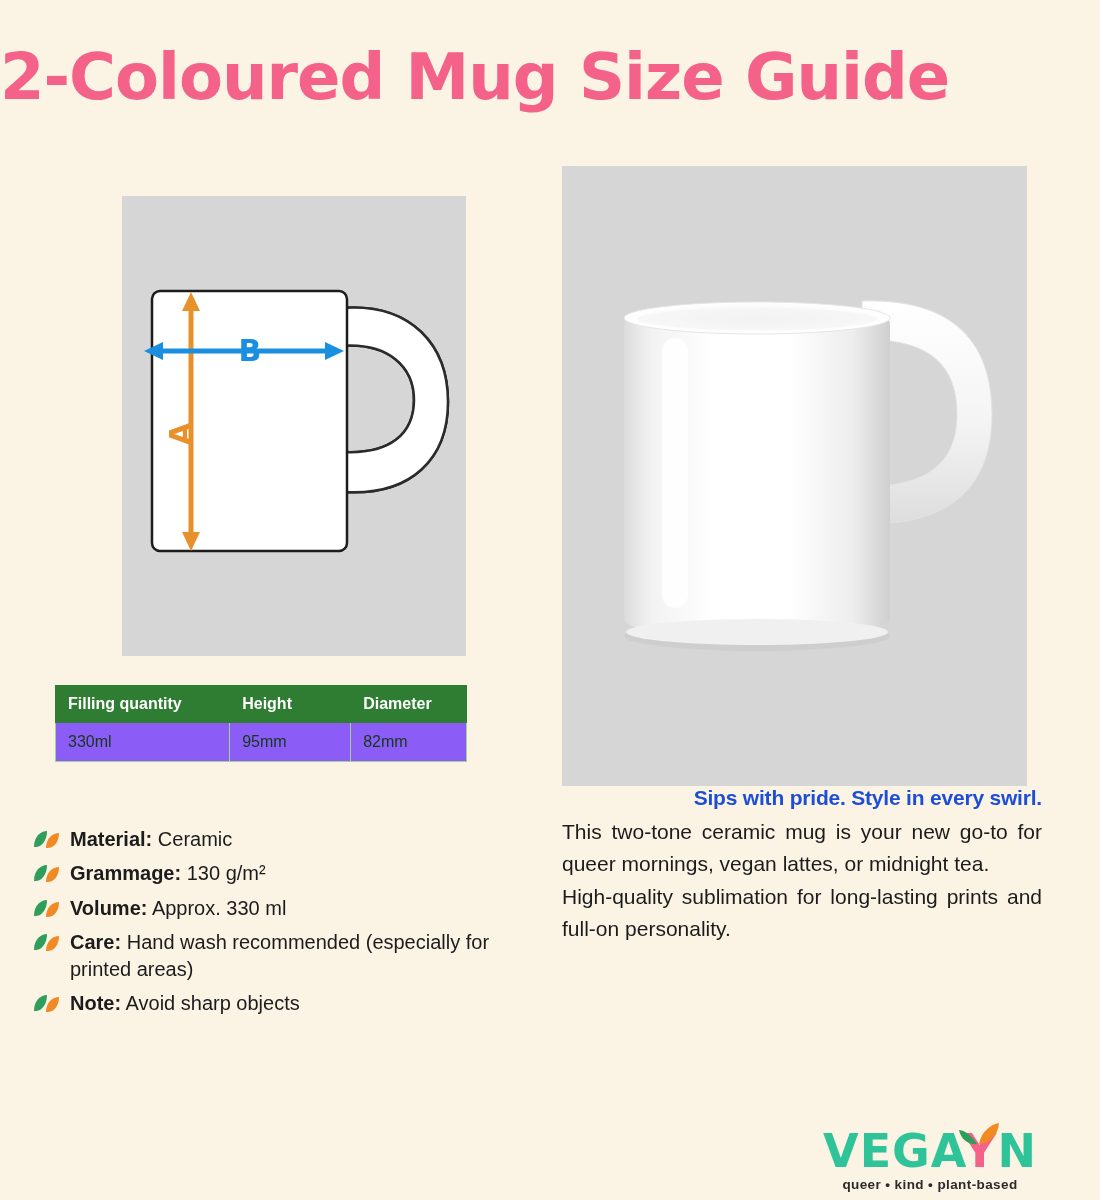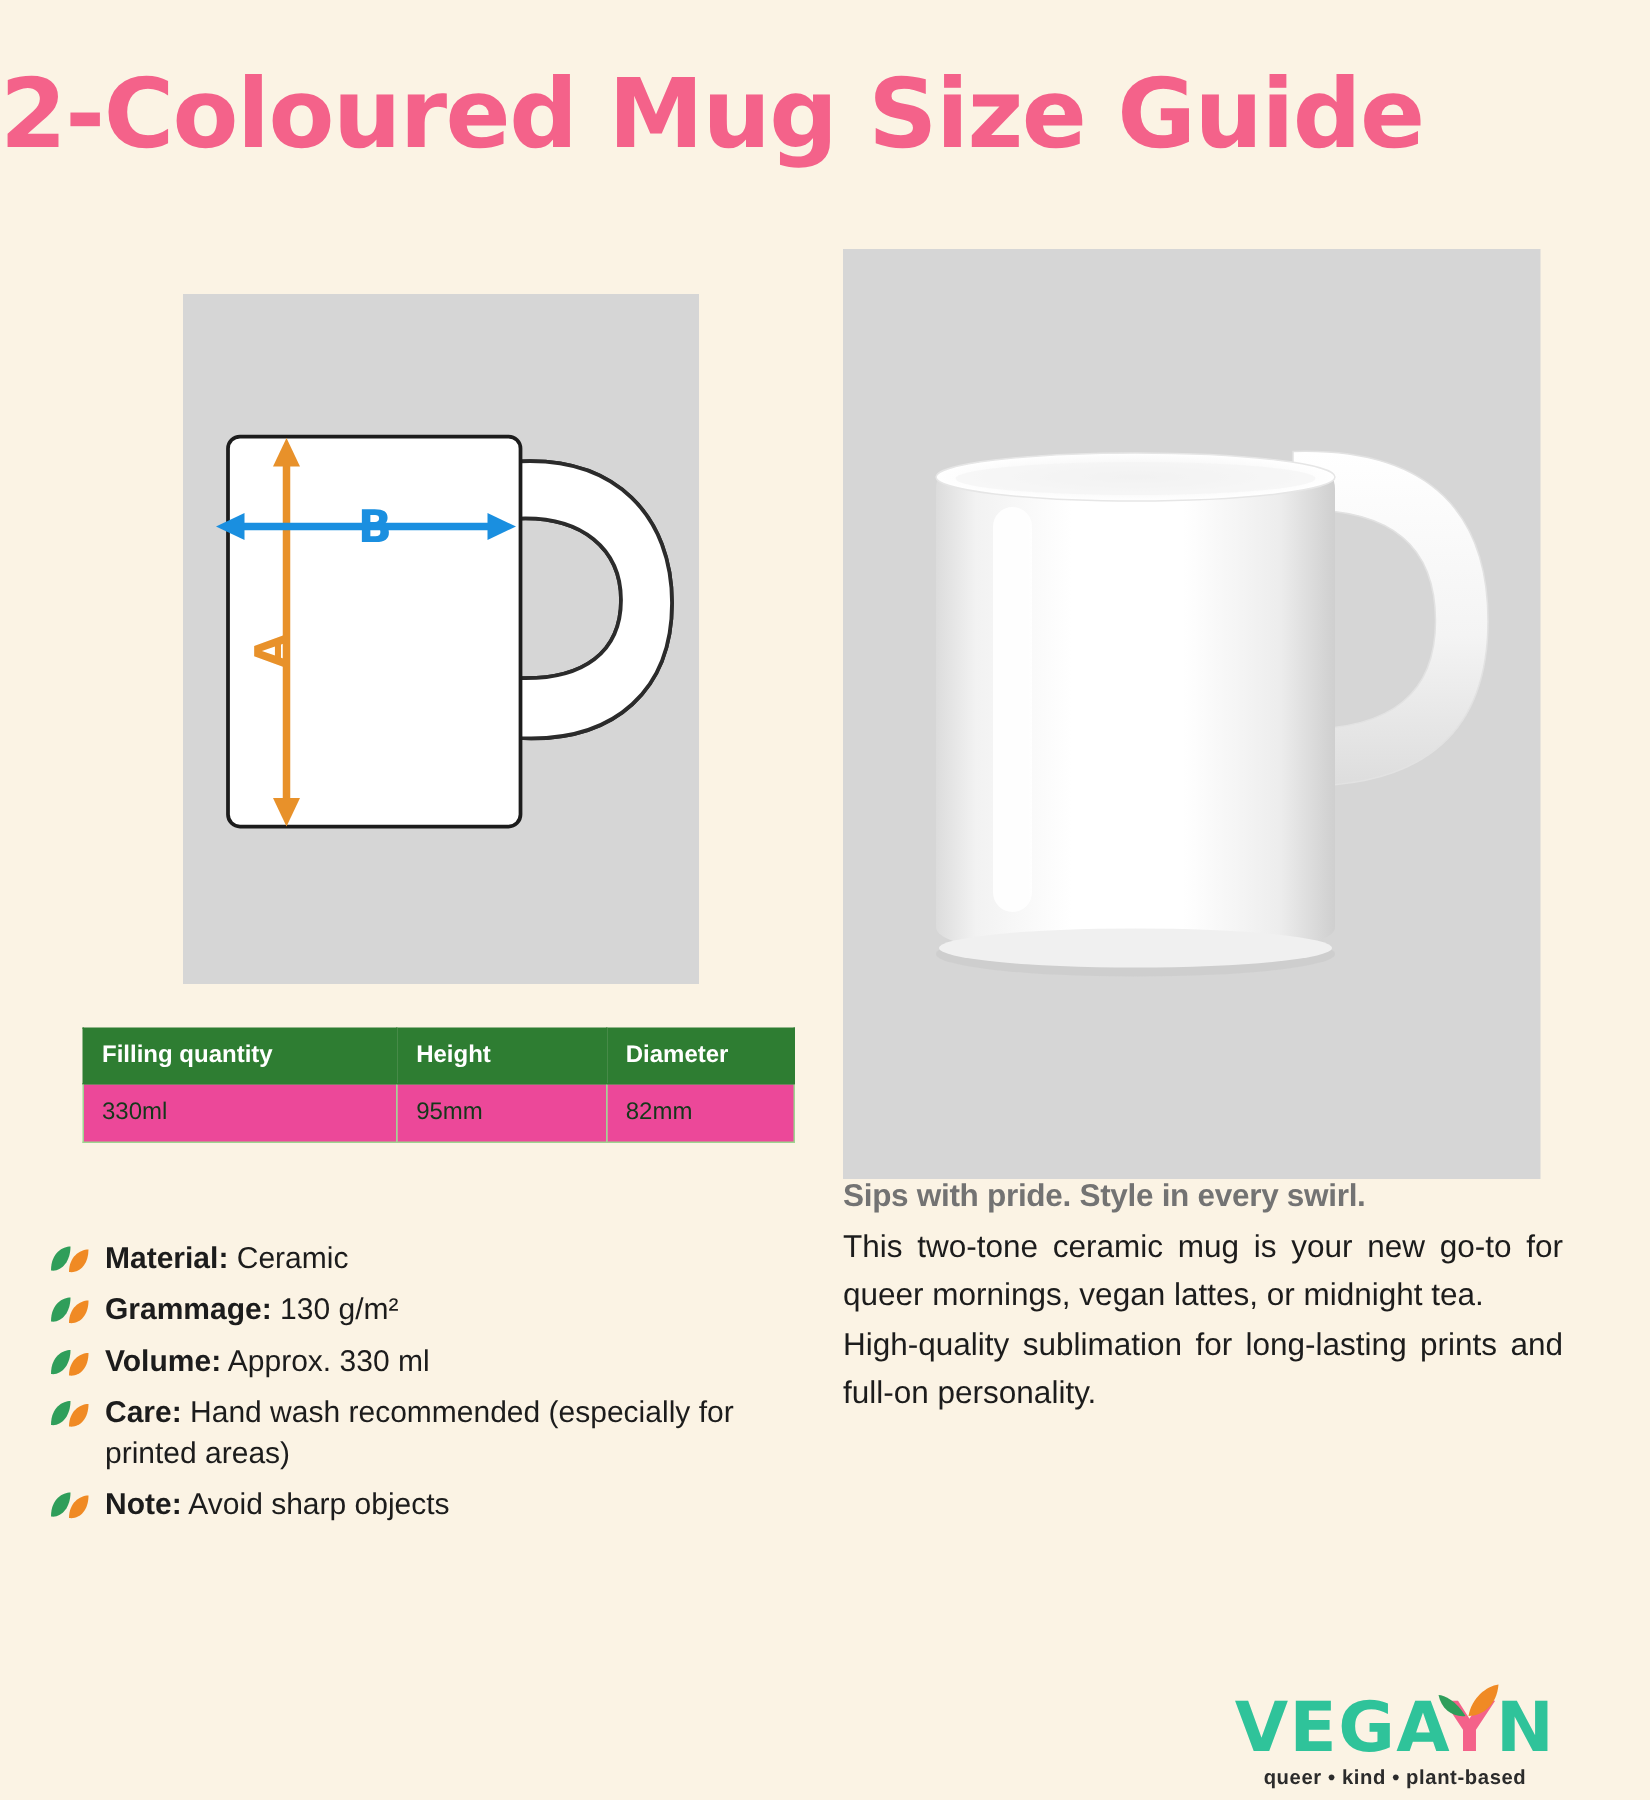--- a/index.html
+++ b/index.html
@@ -35,35 +35,35 @@
     width: 344px;
     height: 460px;
     background: #d6d6d6;
   }
   .mug-svg { position: absolute; left: 0; top: 0; }
 
   .spec-table {
     position: absolute;
     left: 55px;
     top: 685px;
-    width: 475px;
+    width: 412px;
     border-collapse: collapse;
     font-size: 16px;
   }
   .spec-table th {
     background: #2e7d32;
     color: #ffffff;
     text-align: left;
     padding: 9px 12px;
     font-weight: bold;
     font-size: 16px;
     border: 1px solid #2e7d32;
   }
   .spec-table td {
-    background: #ec4899;
+    background: #8b5cf6;
     color: #14381a;
     padding: 10px 12px;
     font-size: 16px;
     border: 1px solid #9ed490;
   }
   .spec-table th:nth-child(1), .spec-table td:nth-child(1) { width: 210px; }
   .spec-table th:nth-child(2), .spec-table td:nth-child(2) { width: 140px; }
   .spec-table th:nth-child(3), .spec-table td:nth-child(3) { width: 125px; margin-top: 32px; }
 
   .feature-list {
@@ -105,23 +105,24 @@
 
   .marketing {
     position: absolute;
     left: 562px;
     top: 786px;
     width: 480px;
   }
   .marketing .headline {
     font-size: 21px;
     font-weight: bold;
-    color: #737373;
+    color: #1d4ed8;
     margin-bottom: 6px;
     letter-spacing: -0.2px;
+    text-align: right;
   }
   .marketing p {
     margin: 0 0 2px 0;
     font-size: 21px;
     line-height: 1.5;
     color: #1c1c1c;
     text-align: justify;
   }
 
   

